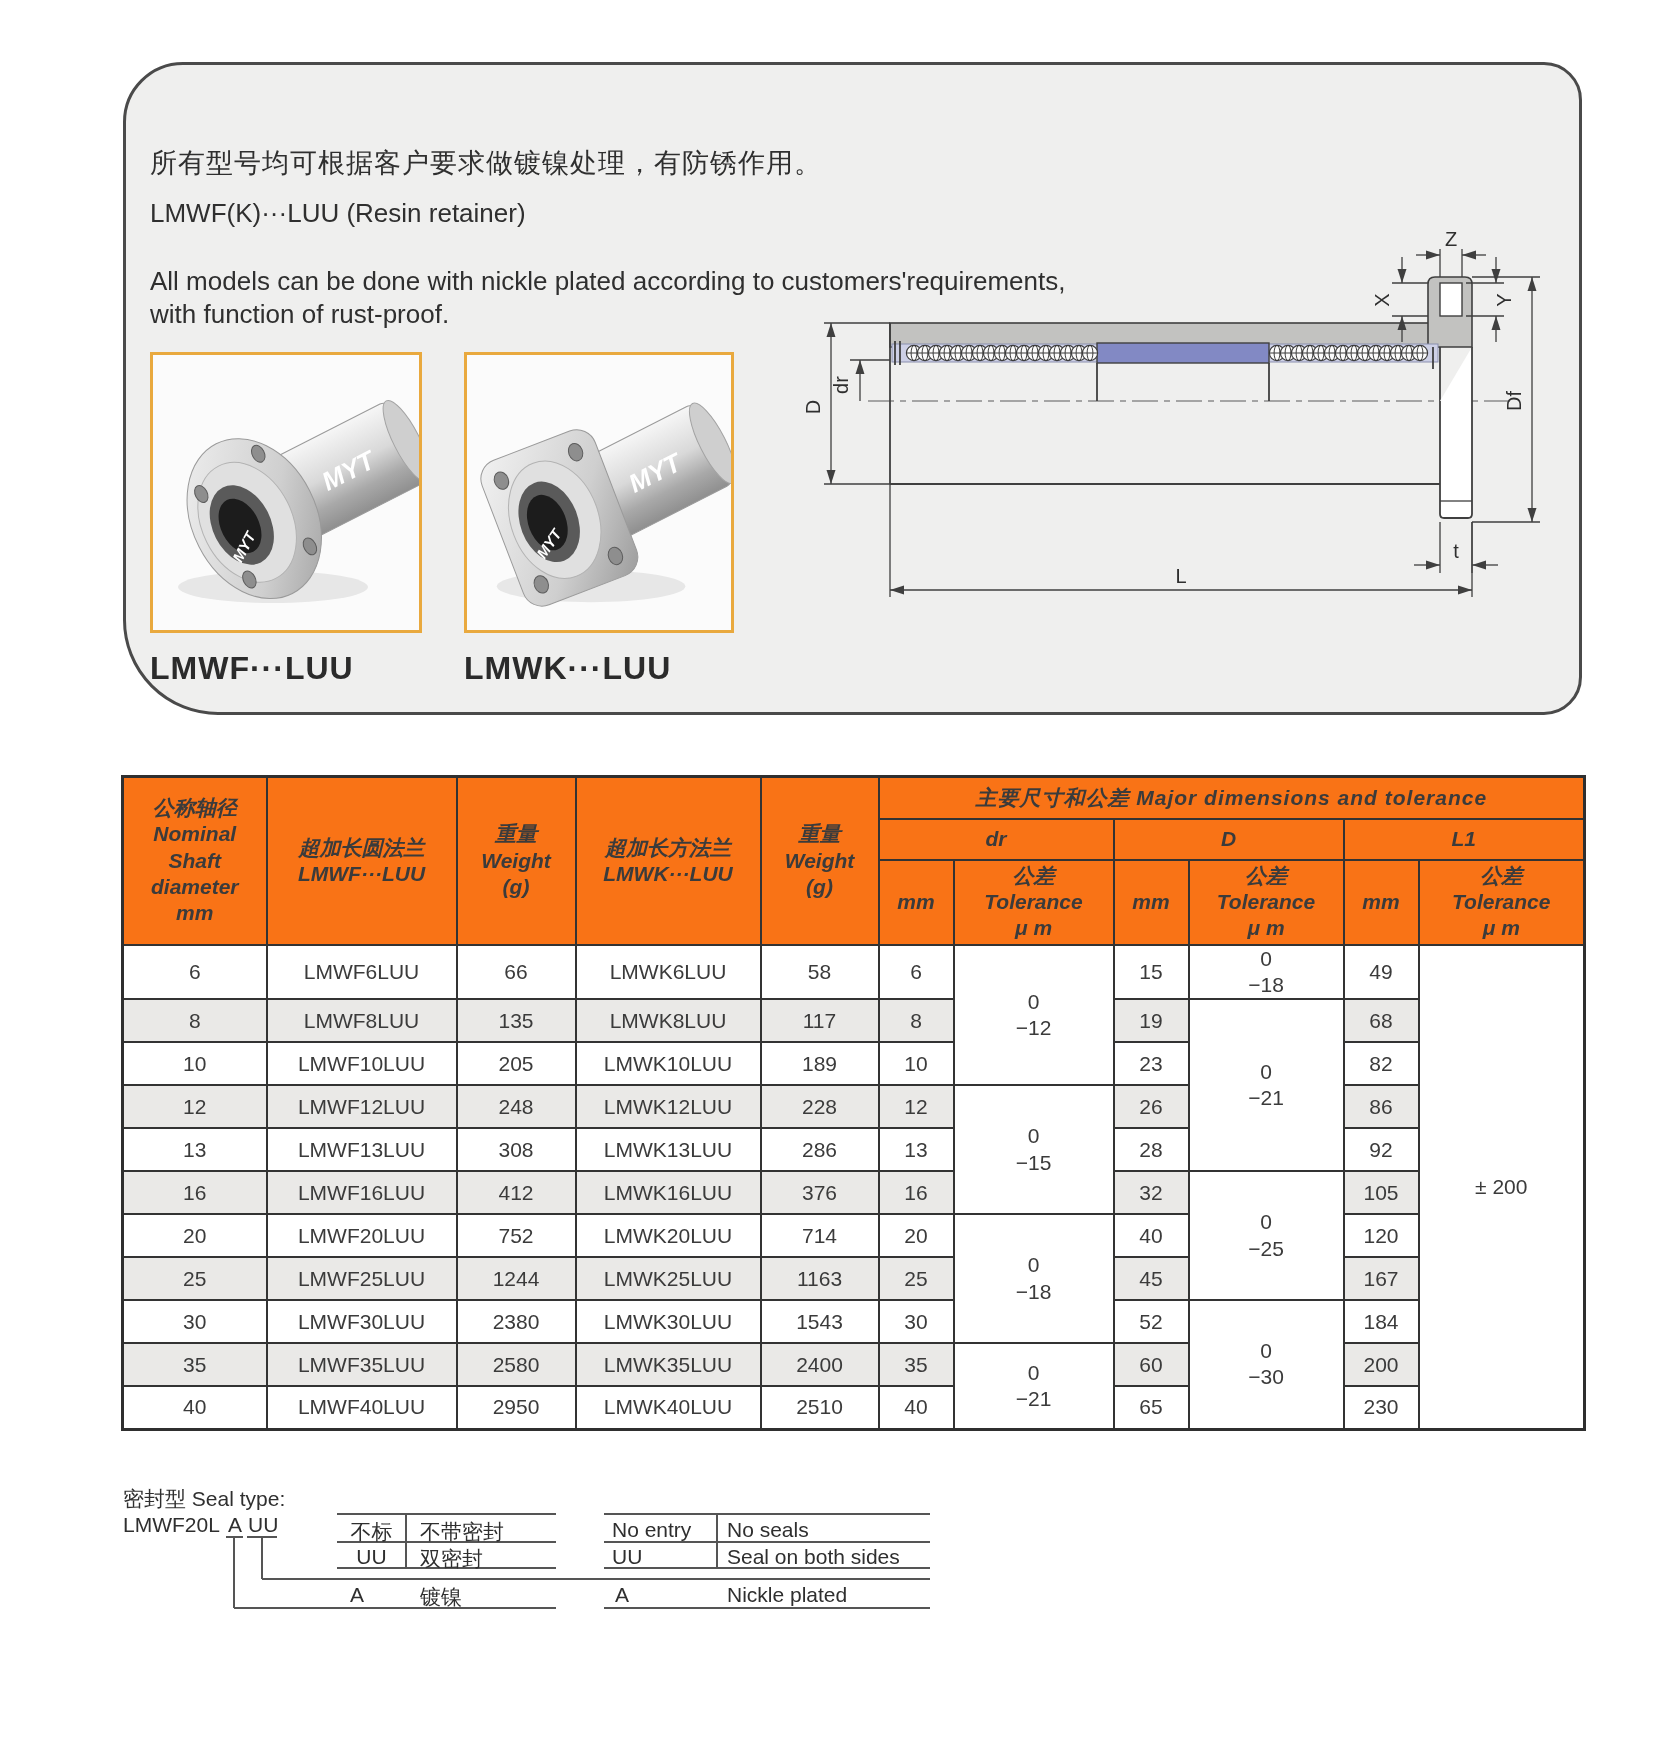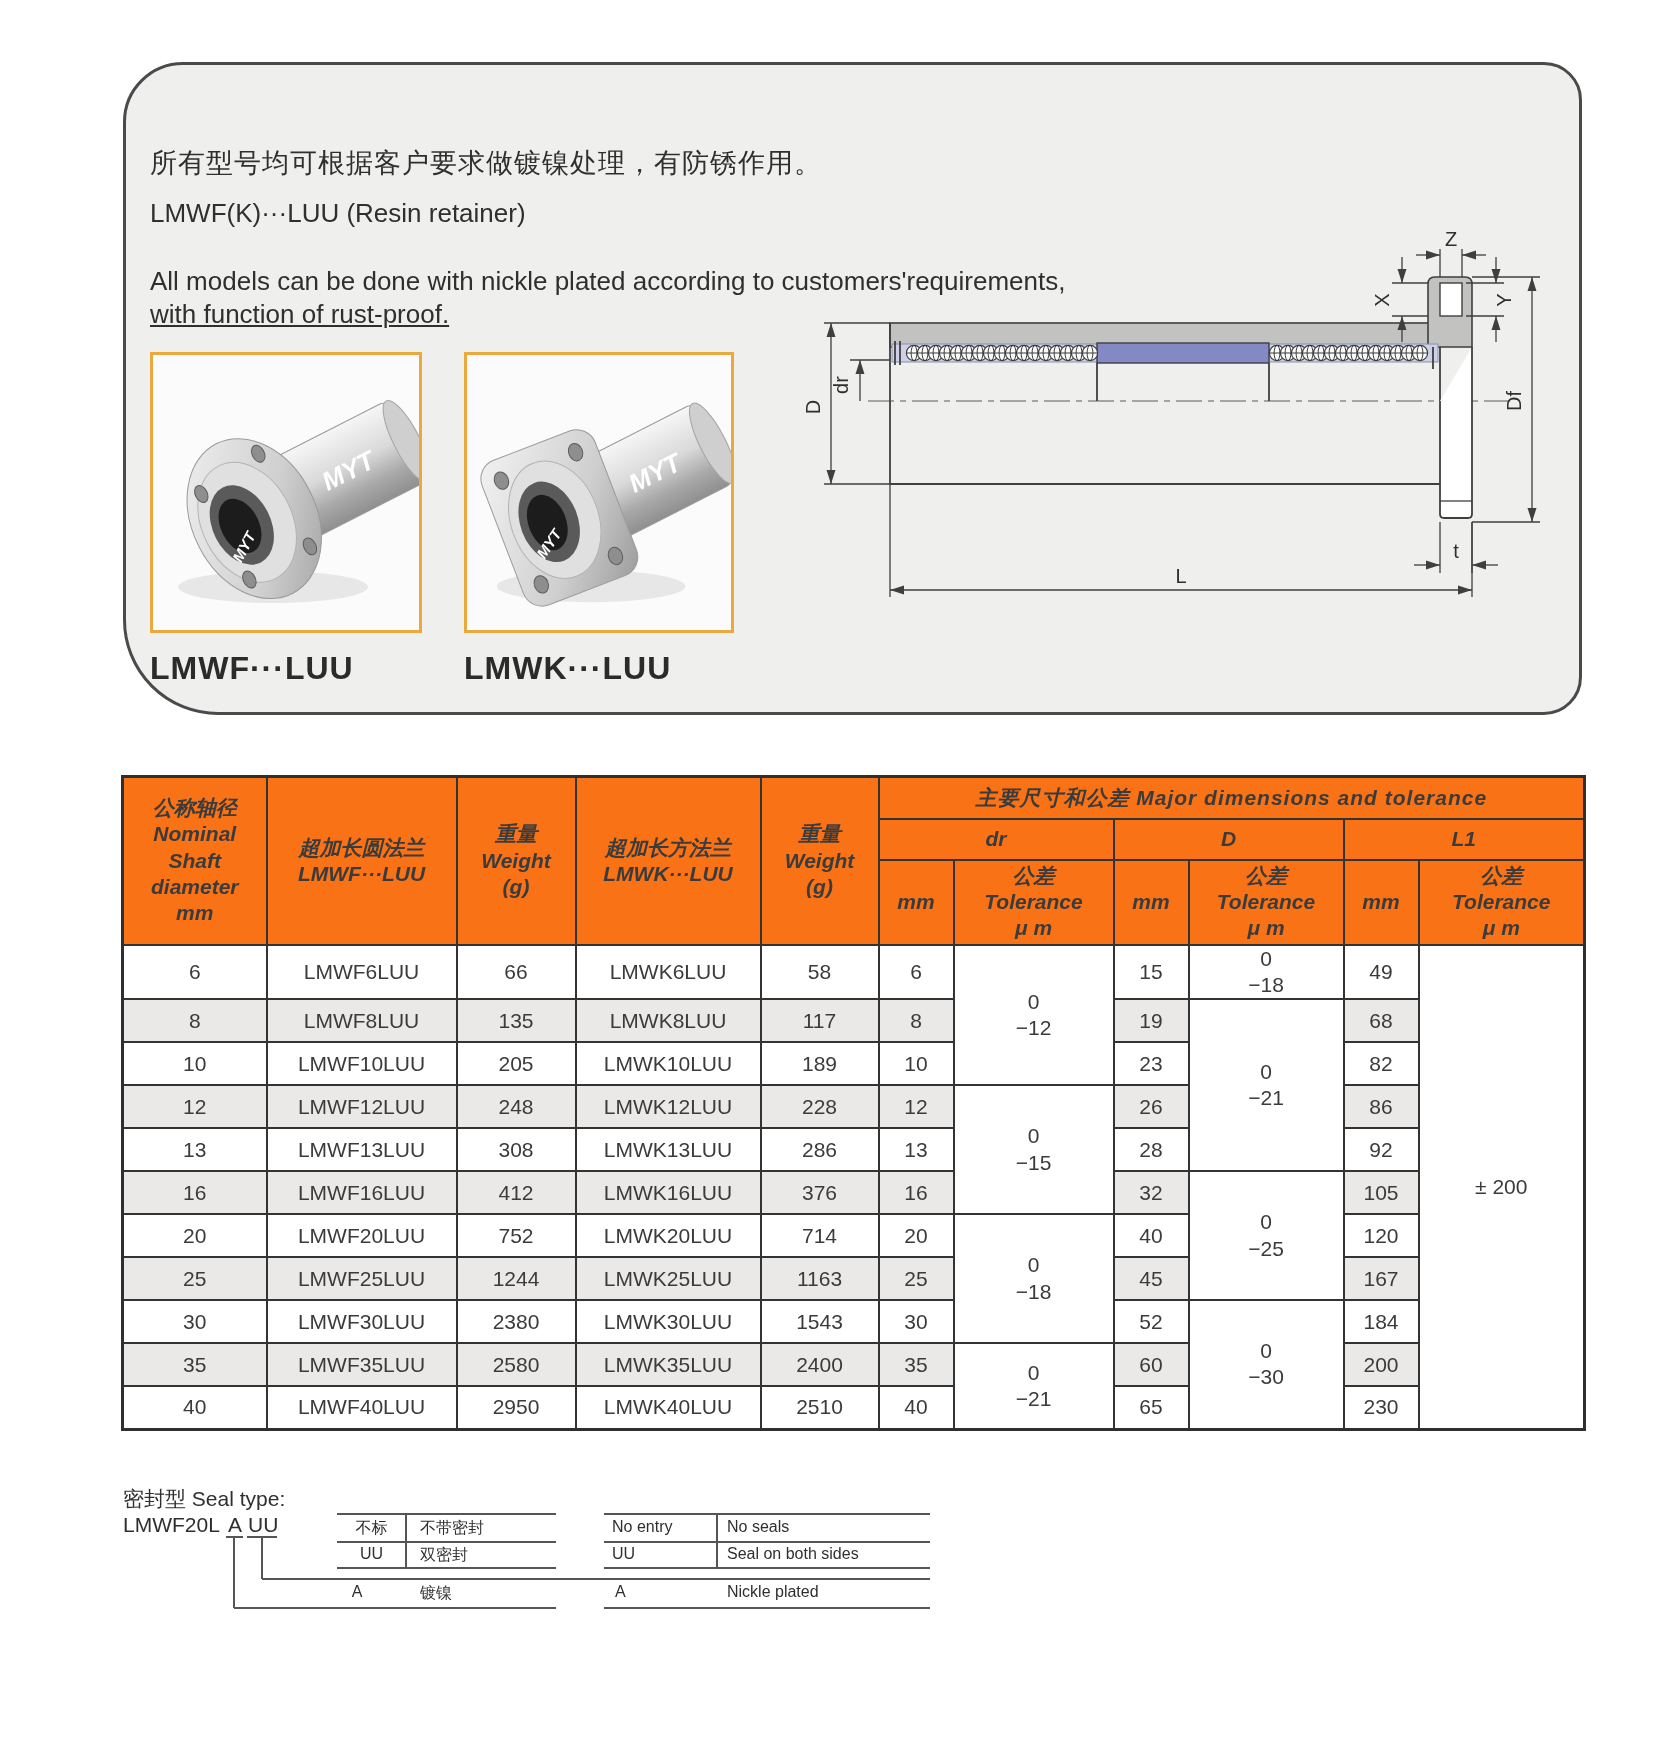--- a/index.html
+++ b/index.html
@@ -39,34 +39,34 @@
   td.title{font-size:22px;letter-spacing:1px;}
   tr.t1{height:42px;} tr.t2{height:41px;} tr.t3{height:85px;}
   tr.bodyr{height:43px;}
   .pre{white-space:pre-line;line-height:1.25;}
   td.hb{border-bottom-width:5px;}
   tr.even td{background:#eae9e7;}
   table.spec td.tol{background:#fff;}
 
   
   .lg{position:absolute;color:#2f2f2f;white-space:nowrap;}
-  .lg18{font-size:16px;} .lg20{font-size:21px;}
+  .lg18{font-size:21px;} .lg20{font-size:21px;}
   .legend-lines{position:absolute;left:100px;top:1470px;}
 </style>
 </head>
 <body>
 
 <div id="page">
 
   <div class="panel"></div>
 
   <div class="txt cn" style="top:145px;">所有型号均可根据客户要求做镀镍处理，有防锈作用。</div>
   <div class="txt en" style="top:198px;">LMWF(K)···LUU (Resin retainer)</div>
   <div class="txt en" style="top:266px;">All models can be done with nickle plated according to customers'requirements,</div>
-  <div class="txt en" style="top:299px;text-decoration:underline;">with function of rust-proof.</div>
+  <div class="txt en" style="top:299px;">with function of rust-proof.</div>
 
   <div class="prodbox" style="left:150px;">
     <svg width="266" height="275" viewBox="0 0 266 275">
       <defs>
         <linearGradient id="cyl1" x1="0" y1="0" x2="0" y2="1">
           <stop offset="0" stop-color="#f6f6f6"></stop>
             <stop offset="0.45" stop-color="#d9d9d9"></stop>
           <stop offset="0.75" stop-color="#a9a9a9"></stop>
             <stop offset="1" stop-color="#8f8f8f"></stop>
         </linearGradient>

